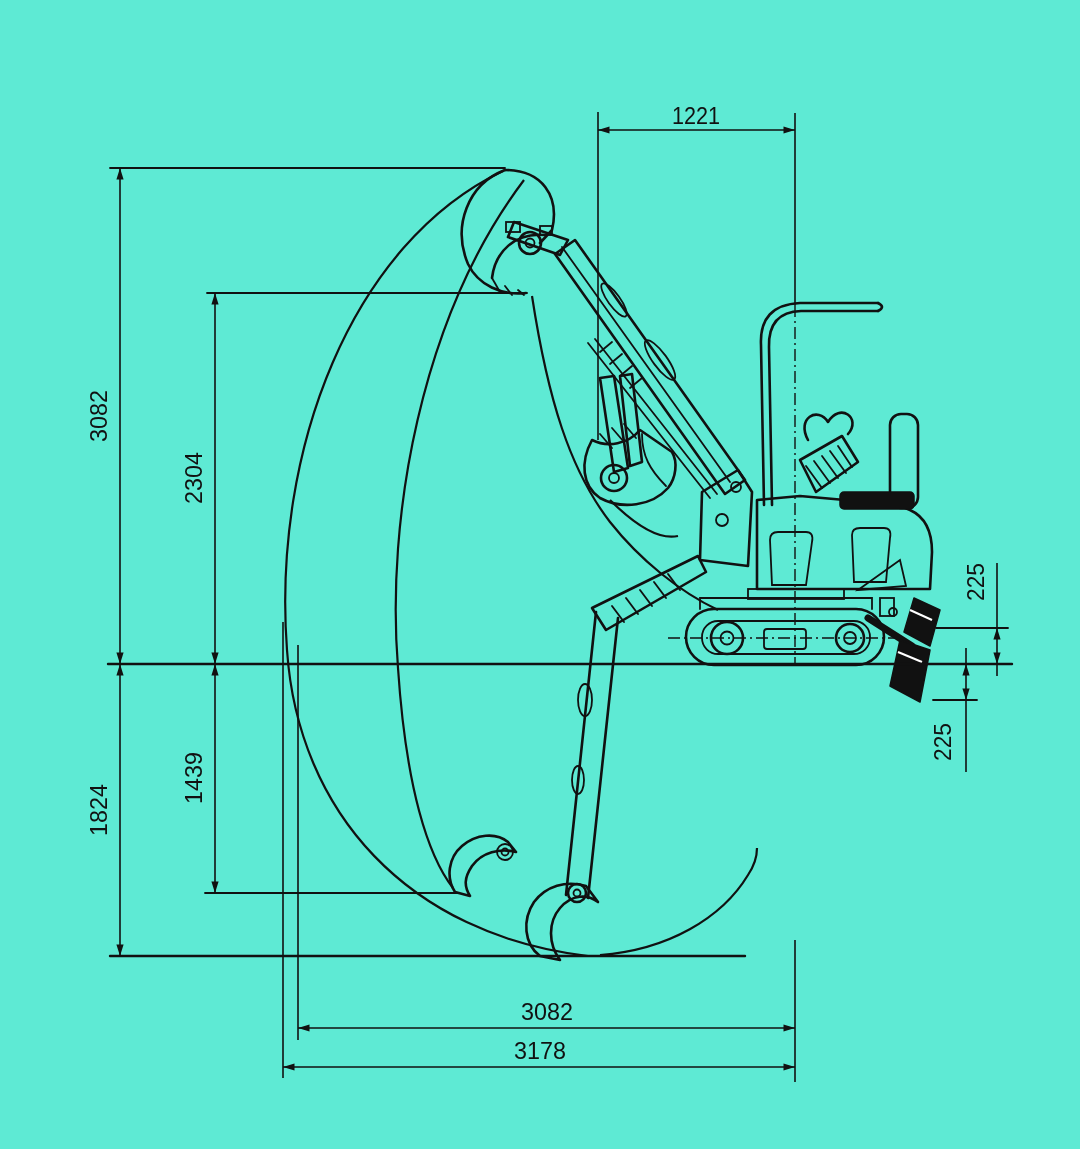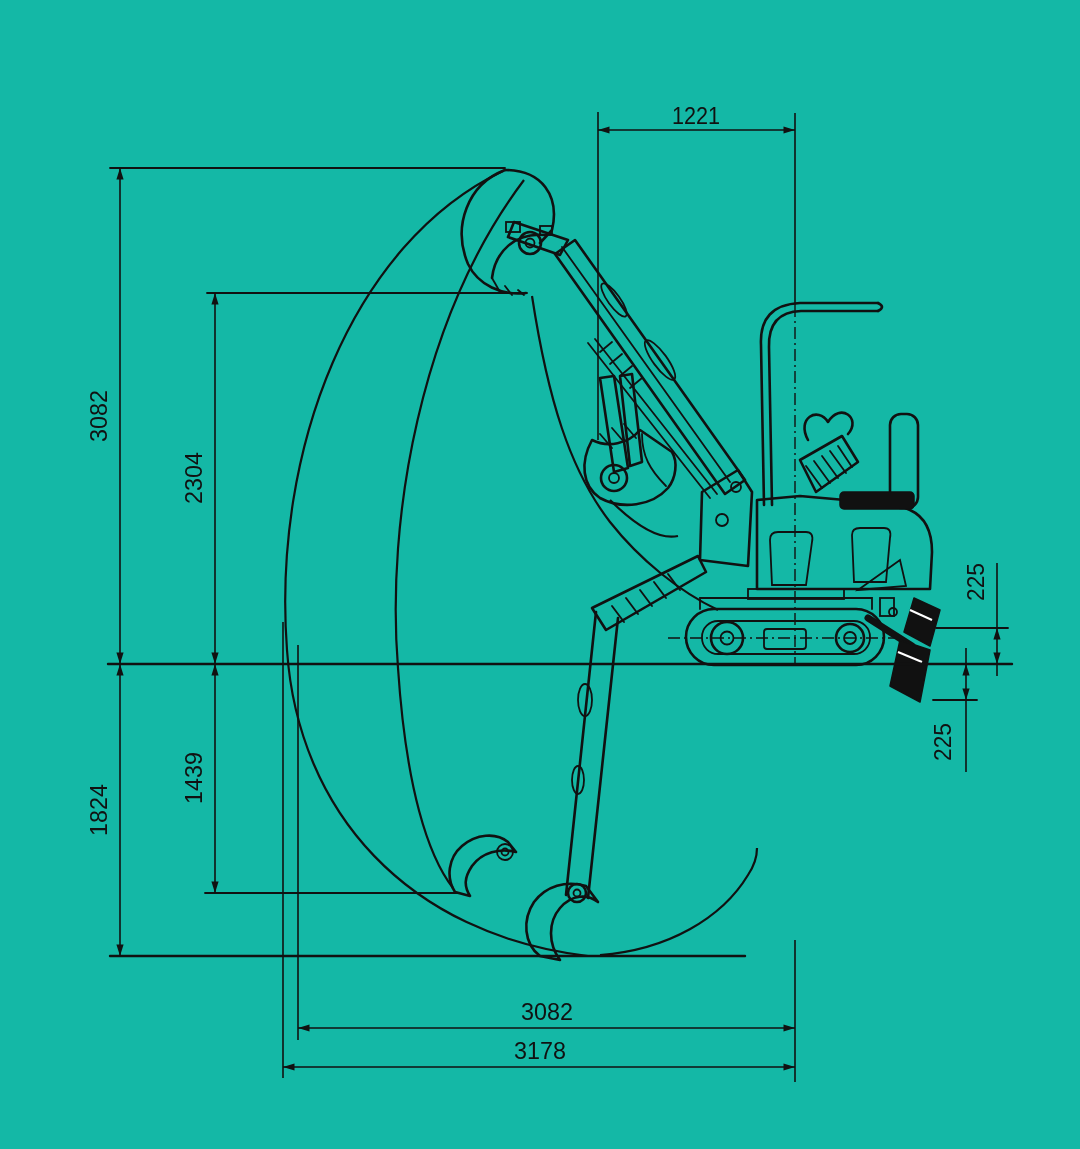--- a/index.html
+++ b/index.html
@@ -1,16 +1,16 @@
 <!DOCTYPE html>
 <html><head>
 <meta charset="utf-8">
 <style>
   html,body{margin:0;padding:0;background:#ffffff;}
-  .page{position:relative;width:1080px;height:1149px;background:#14b8a6;overflow:hidden;}
+  .page{position:relative;width:1080px;height:1149px;background:#5eead4;overflow:hidden;}
   svg{display:block;}
   text{font-family:"Liberation Sans", sans-serif; fill:#111; font-size:24px;}
   .obj{stroke:#111;stroke-width:2.6;fill:none;stroke-linecap:round;stroke-linejoin:round;}
   .objthin{stroke:#111;stroke-width:1.8;fill:none;stroke-linecap:round;}
   .dim{stroke:#111;stroke-width:1.6;fill:none;}
   .ext{stroke:#111;stroke-width:1.6;fill:none;}
   .dark{fill:#111;stroke:#111;stroke-width:1.5;stroke-linejoin:round;}
   .cl{stroke:#111;stroke-width:1.4;fill:none;stroke-dasharray:12 4 2 4;}
   .arc{stroke:#111;stroke-width:2.2;fill:none;}
 </style>

